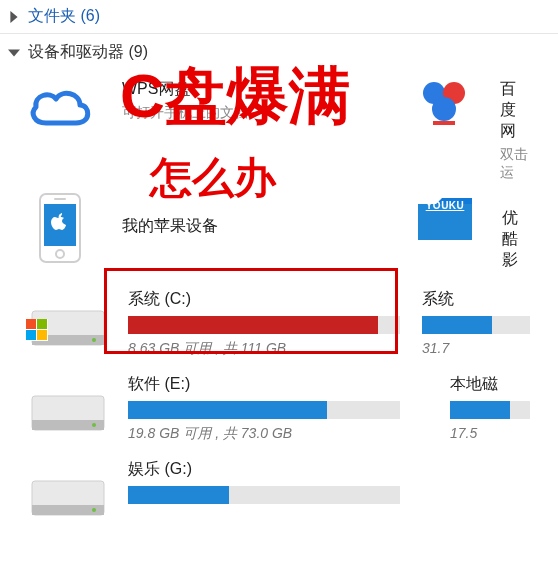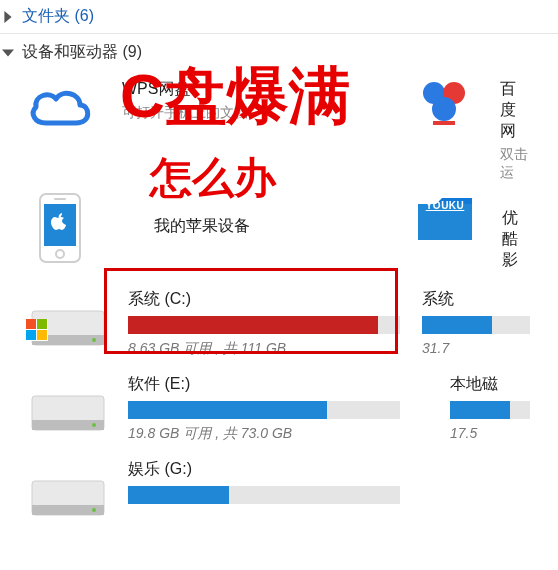--- a/index.html
+++ b/index.html
@@ -8,21 +8,21 @@
     font-family: "Microsoft YaHei", "Segoe UI", sans-serif;
     font-size: 14px;
     color: #333;
     background: #fff;
     position: relative;
   }
   .section-header {
     display: flex;
     align-items: center;
     height: 34px;
-    padding-left: 0;
+    padding-left: 6px;
     color: #1a5fb4;
     font-size: 16px;
     border-bottom: 1px solid #e6e6e6;
   }
   .section-header.sub {
     border-bottom: none;
     color: #333;
     font-size: 16px;
     padding-top: 8px;
     padding-bottom: 4px;
@@ -169,21 +169,21 @@
   <div class="item">
     <div class="icon-box">
       <svg class="glyph" width="48" height="72" viewBox="0 0 48 72">
         <rect x="4" y="2" width="40" height="68" rx="6" fill="#fff" stroke="#cfcfcf" stroke-width="2"></rect>
         <rect x="8" y="12" width="32" height="42" fill="#1f87d6"></rect>
         <path d="M26 29c0-2 2-3 2-3-1-1-3-1-3-1-2 0-2 1-3 1s-2-1-3-1c-2 0-4 2-4 5 0 4 3 8 5 8 1 0 2-1 3-1s2 1 3 1c2 0 4-4 4-5-3-1-4-3-4-4zM25 24c1-1 1-2 1-3-1 0-2 1-3 2 0 1-1 2 0 3 1 0 2-1 2-2z" fill="#fff"></path>
         <circle cx="24" cy="62" r="4" fill="none" stroke="#cfcfcf" stroke-width="2"></circle>
         <rect x="18" y="6" width="12" height="2" rx="1" fill="#cfcfcf"></rect>
       </svg>
     </div>
-    <div class="info" style="padding-top:22px;margin-left:32px;">
+    <div class="info" style="padding-top:22px;">
       <div class="title">我的苹果设备</div>
     </div>
   </div>
 
   <div class="item narrow">
     <div class="icon-box" style="width:58px;height:50px;">
       <svg class="glyph" width="58" height="50" viewBox="0 0 58 50">
         <path d="M2 10 L20 10 L26 4 L56 4 L56 46 L2 46 Z" fill="#117ad8"></path>
         <path d="M2 10 L56 10 L56 46 L2 46 Z" fill="#1f87d6"></path>
       </svg>

